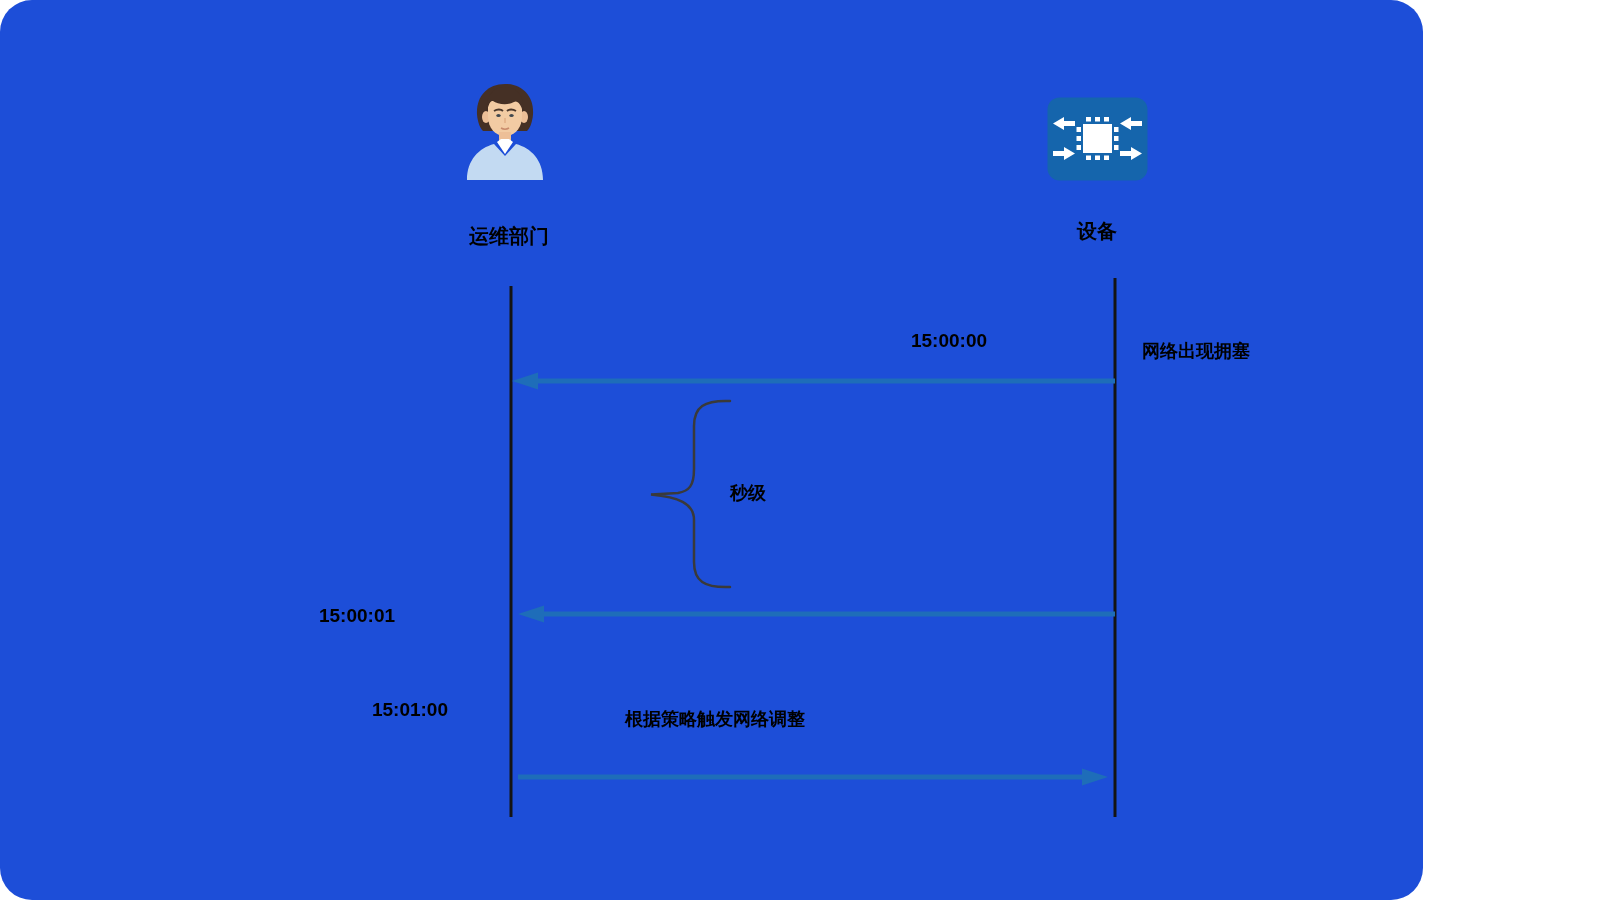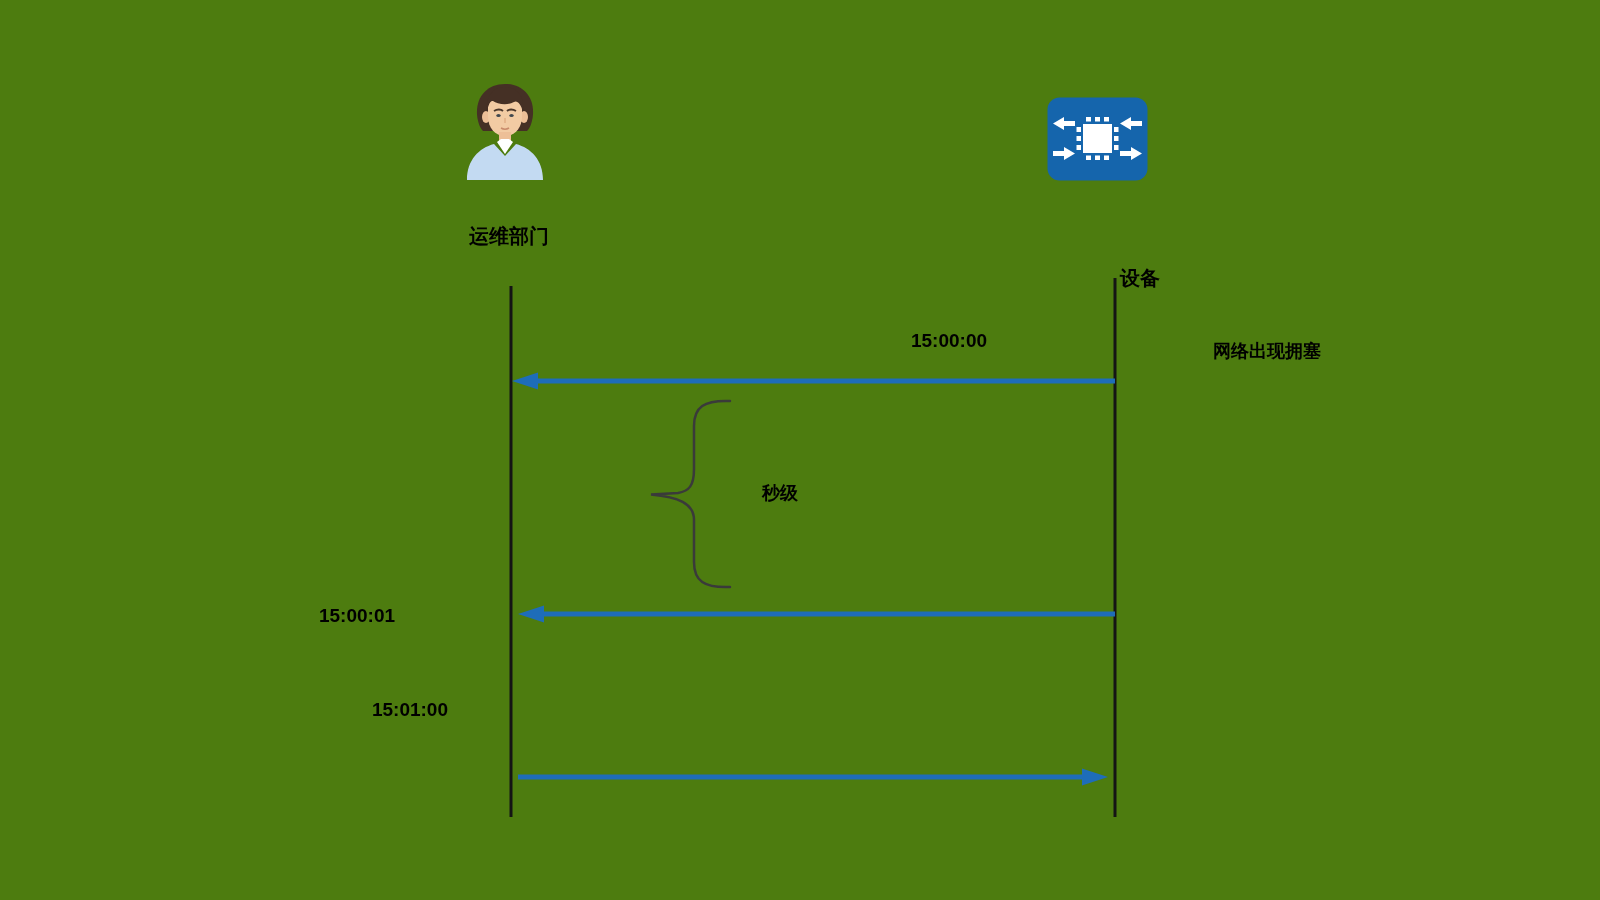--- a/index.html
+++ b/index.html
@@ -4,29 +4,29 @@
 <style>
   :root{
     --arrow-blue:#1E6DB9;
     --device-icon-blue:#1565AC;
     --lifeline-black:#141414;
     --brace-gray:#3A3A3A;
     --text-black:#000000;
   }
   html,body{margin:0;padding:0;background:#ffffff;}
   .canvas{
-    position:relative;width:1600px;height:900px;background:#4d7c0f;overflow:hidden;
-    font-family:"Liberation Sans","DejaVu Sans",sans-serif;color:var(--text-black);
+    position:relative;width:1423px;height:900px;background:#1d4ed8;overflow:hidden;
+    font-family:"Liberation Sans","DejaVu Sans",sans-serif;color:var(--text-black);border-radius:32px;
   }
   .lbl{position:absolute;white-space:nowrap;}
   .actor-label{font-size:20px;font-weight:700;text-align:center;width:200px;}
   .time-label{font-size:19px;font-weight:600;}
-  .msg-label{font-size:18px;font-weight:700;text-align:center;}
+  .msg-label{font-size:18px;font-weight:700;}
   .ops-label{left:409px;top:223px;}
-  .dev-label{left:1040px;top:218px;width:200px;margin-top:47px;}
+  .dev-label{left:997px;top:218px;width:200px;}
   .t1{left:849px;top:330px;width:200px;text-align:center;}
   .n1{left:1142px;top:339px;width:250px;}
   .brace-label{left:730px;top:481px;width:100px;font-family:Liberation Mono, monospace;}
   .t2{left:257px;top:605px;width:200px;text-align:center;}
   .t3{left:248px;top:699px;width:200px;text-align:right;}
   .n3{left:625px;top:707px;width:300px;}
   .icon-wrap{position:absolute;}
   .avatar-wrap{left:457px;top:80px;width:96px;height:100px;}
   .device-wrap{left:1047px;top:97px;width:101px;height:84px;}
   .overlay{position:absolute;left:0;top:0;width:1600px;height:900px;pointer-events:none;}
@@ -100,14 +100,15 @@
     <polygon points="1108,777 1082,768.5 1082,785.5" class="arrow-head"></polygon>
 
     <path class="brace-path" d="M 730 401 C 704 400 694 407 694 426 L 694 469 C 694 486 689 491 678 493 L 651 494.5 C 678 497 694 503 694 520 L 694 562 C 694 581 704 588 730 587"></path>
   </svg>
 
   <div class="lbl time-label t1">15:00:00</div>
   <div class="lbl msg-label n1">网络出现拥塞</div>
   <div class="lbl msg-label brace-label">秒级</div>
   <div class="lbl time-label t2">15:00:01</div>
   <div class="lbl time-label t3">15:01:00</div>
+  <div class="lbl msg-label n3">根据策略触发网络调整</div>
 
 </div>
 
 </body></html>

